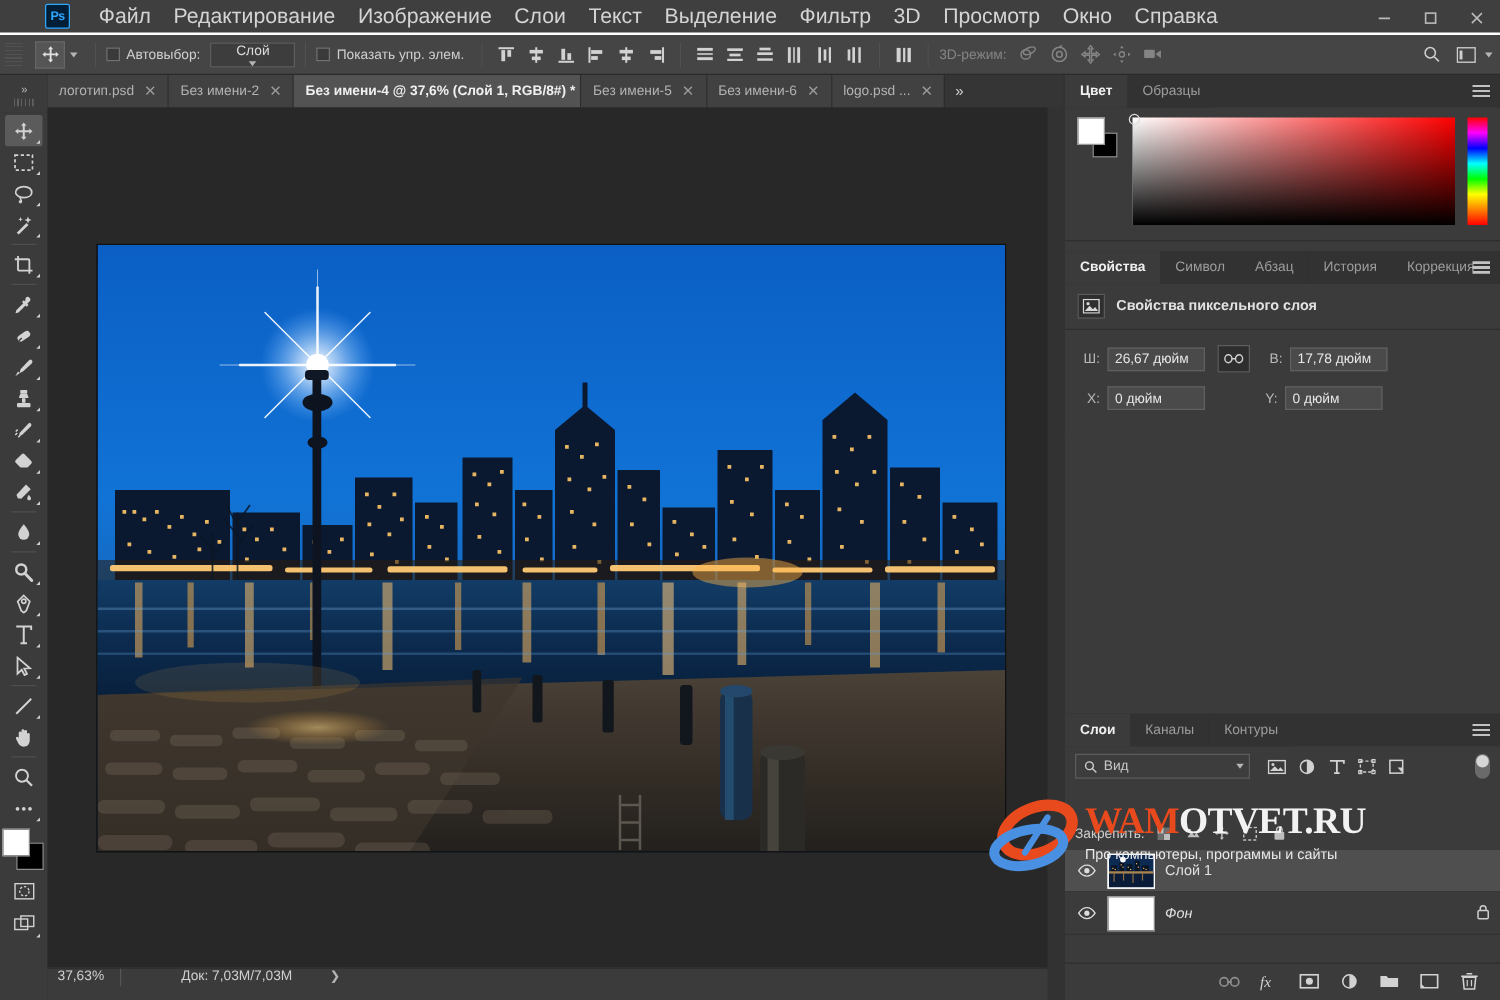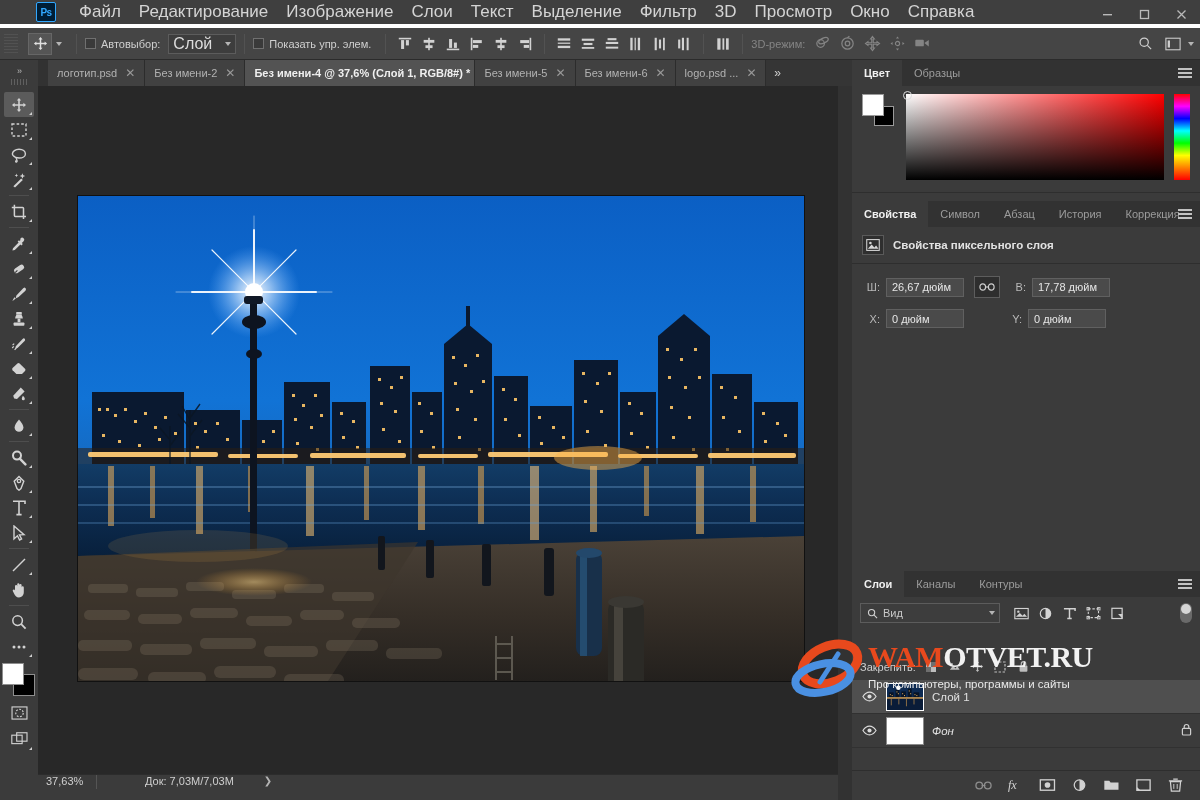--- a/index.html
+++ b/index.html
@@ -9,21 +9,21 @@
     font-family: "Liberation Sans", sans-serif;
     font-size: 11px; color: #c8c8c8;
     -webkit-font-smoothing: antialiased;
   }
   #app { position: relative; width: 1200px; height: 800px; background: #323232; }
 
   
   .menubar {
     position: absolute; left: 0; top: 0; width: 1200px; height: 28px;
     background: #3f3f3f; display: flex; align-items: center;
-    border-bottom: 4px solid #ffffff;
+    border-bottom: 2px solid #ffffff;
   }
   .ps-logo {
     width: 20px; height: 20px; margin-left: 36px; margin-right: 14px;
     background: #001e36; border: 1px solid #31a8ff; border-radius: 2px;
     color: #31a8ff; font-size: 10px; font-weight: bold;
     display: flex; align-items: center; justify-content: center;
     letter-spacing: -0.5px;
   }
   .menu-item {
     padding: 4px 9px; font-size: 17px; color: #d4d4d4; white-space: nowrap;
@@ -51,31 +51,31 @@
   .caret-dn { width: 0; height: 0; border-left: 3.5px solid transparent;
     border-right: 3.5px solid transparent; border-top: 4px solid #b5b5b5; }
   .vsep { width: 1px; height: 20px; background: #383838; margin: 0 8px;
           border-right: 1px solid #525252; }
   .opt-check { display: flex; align-items: center; gap: 5px; white-space: nowrap; }
   .cbox { width: 11px; height: 11px; background: #3a3a3a; border: 1px solid #707070; }
   .opt-label { font-size: 11px; color: #cfcfcf; }
   .opt-select {
     background: #3d3d3d; border: 1px solid #5c5c5c; height: 20px; min-width: 68px;
     display: flex; align-items: center; justify-content: space-between;
-    padding: 0 4px 0 4px; color: #dcdcdc; font-size: 16px;
+    padding: 0 4px 0 4px; color: #dcdcdc; font-size: 11px; flex-direction: column;
   }
   .align-grp { display: flex; gap: 2px; align-items: center; }
   .align-btn { width: 22px; height: 22px; display: flex; align-items: center; justify-content: center; }
   .opt-3d { display: flex; align-items: center; gap: 3px; margin-left: 6px; opacity: .45; }
   .opt-right { margin-left: auto; display: flex; align-items: center; gap: 2px; padding-right: 6px; }
   .oricon { width: 26px; height: 24px; display: flex; align-items: center; justify-content: center; }
 
   
   .tabbar {
-    position: absolute; left: 48px; top: 60px; width: 812px; height: 26px;
+    position: absolute; left: 38px; top: 60px; width: 812px; height: 26px;
     background: #353535; display: flex; align-items: flex-end; overflow: hidden;
   }
   .doctab {
     height: 26px; display: flex; align-items: center; gap: 8px;
     padding: 0 9px; background: #414141; color: #b2b2b2; font-size: 11px;
     border-right: 1px solid #2c2c2c; white-space: nowrap; max-width: 230px;
   }
   .doctab.active { background: #535353; color: #f0f0f0; font-weight: bold; }
   .tabx { color: #9a9a9a; font-size: 12px; line-height: 1; }
   .tab-overflow { display: flex; align-items: center; justify-content: center;

